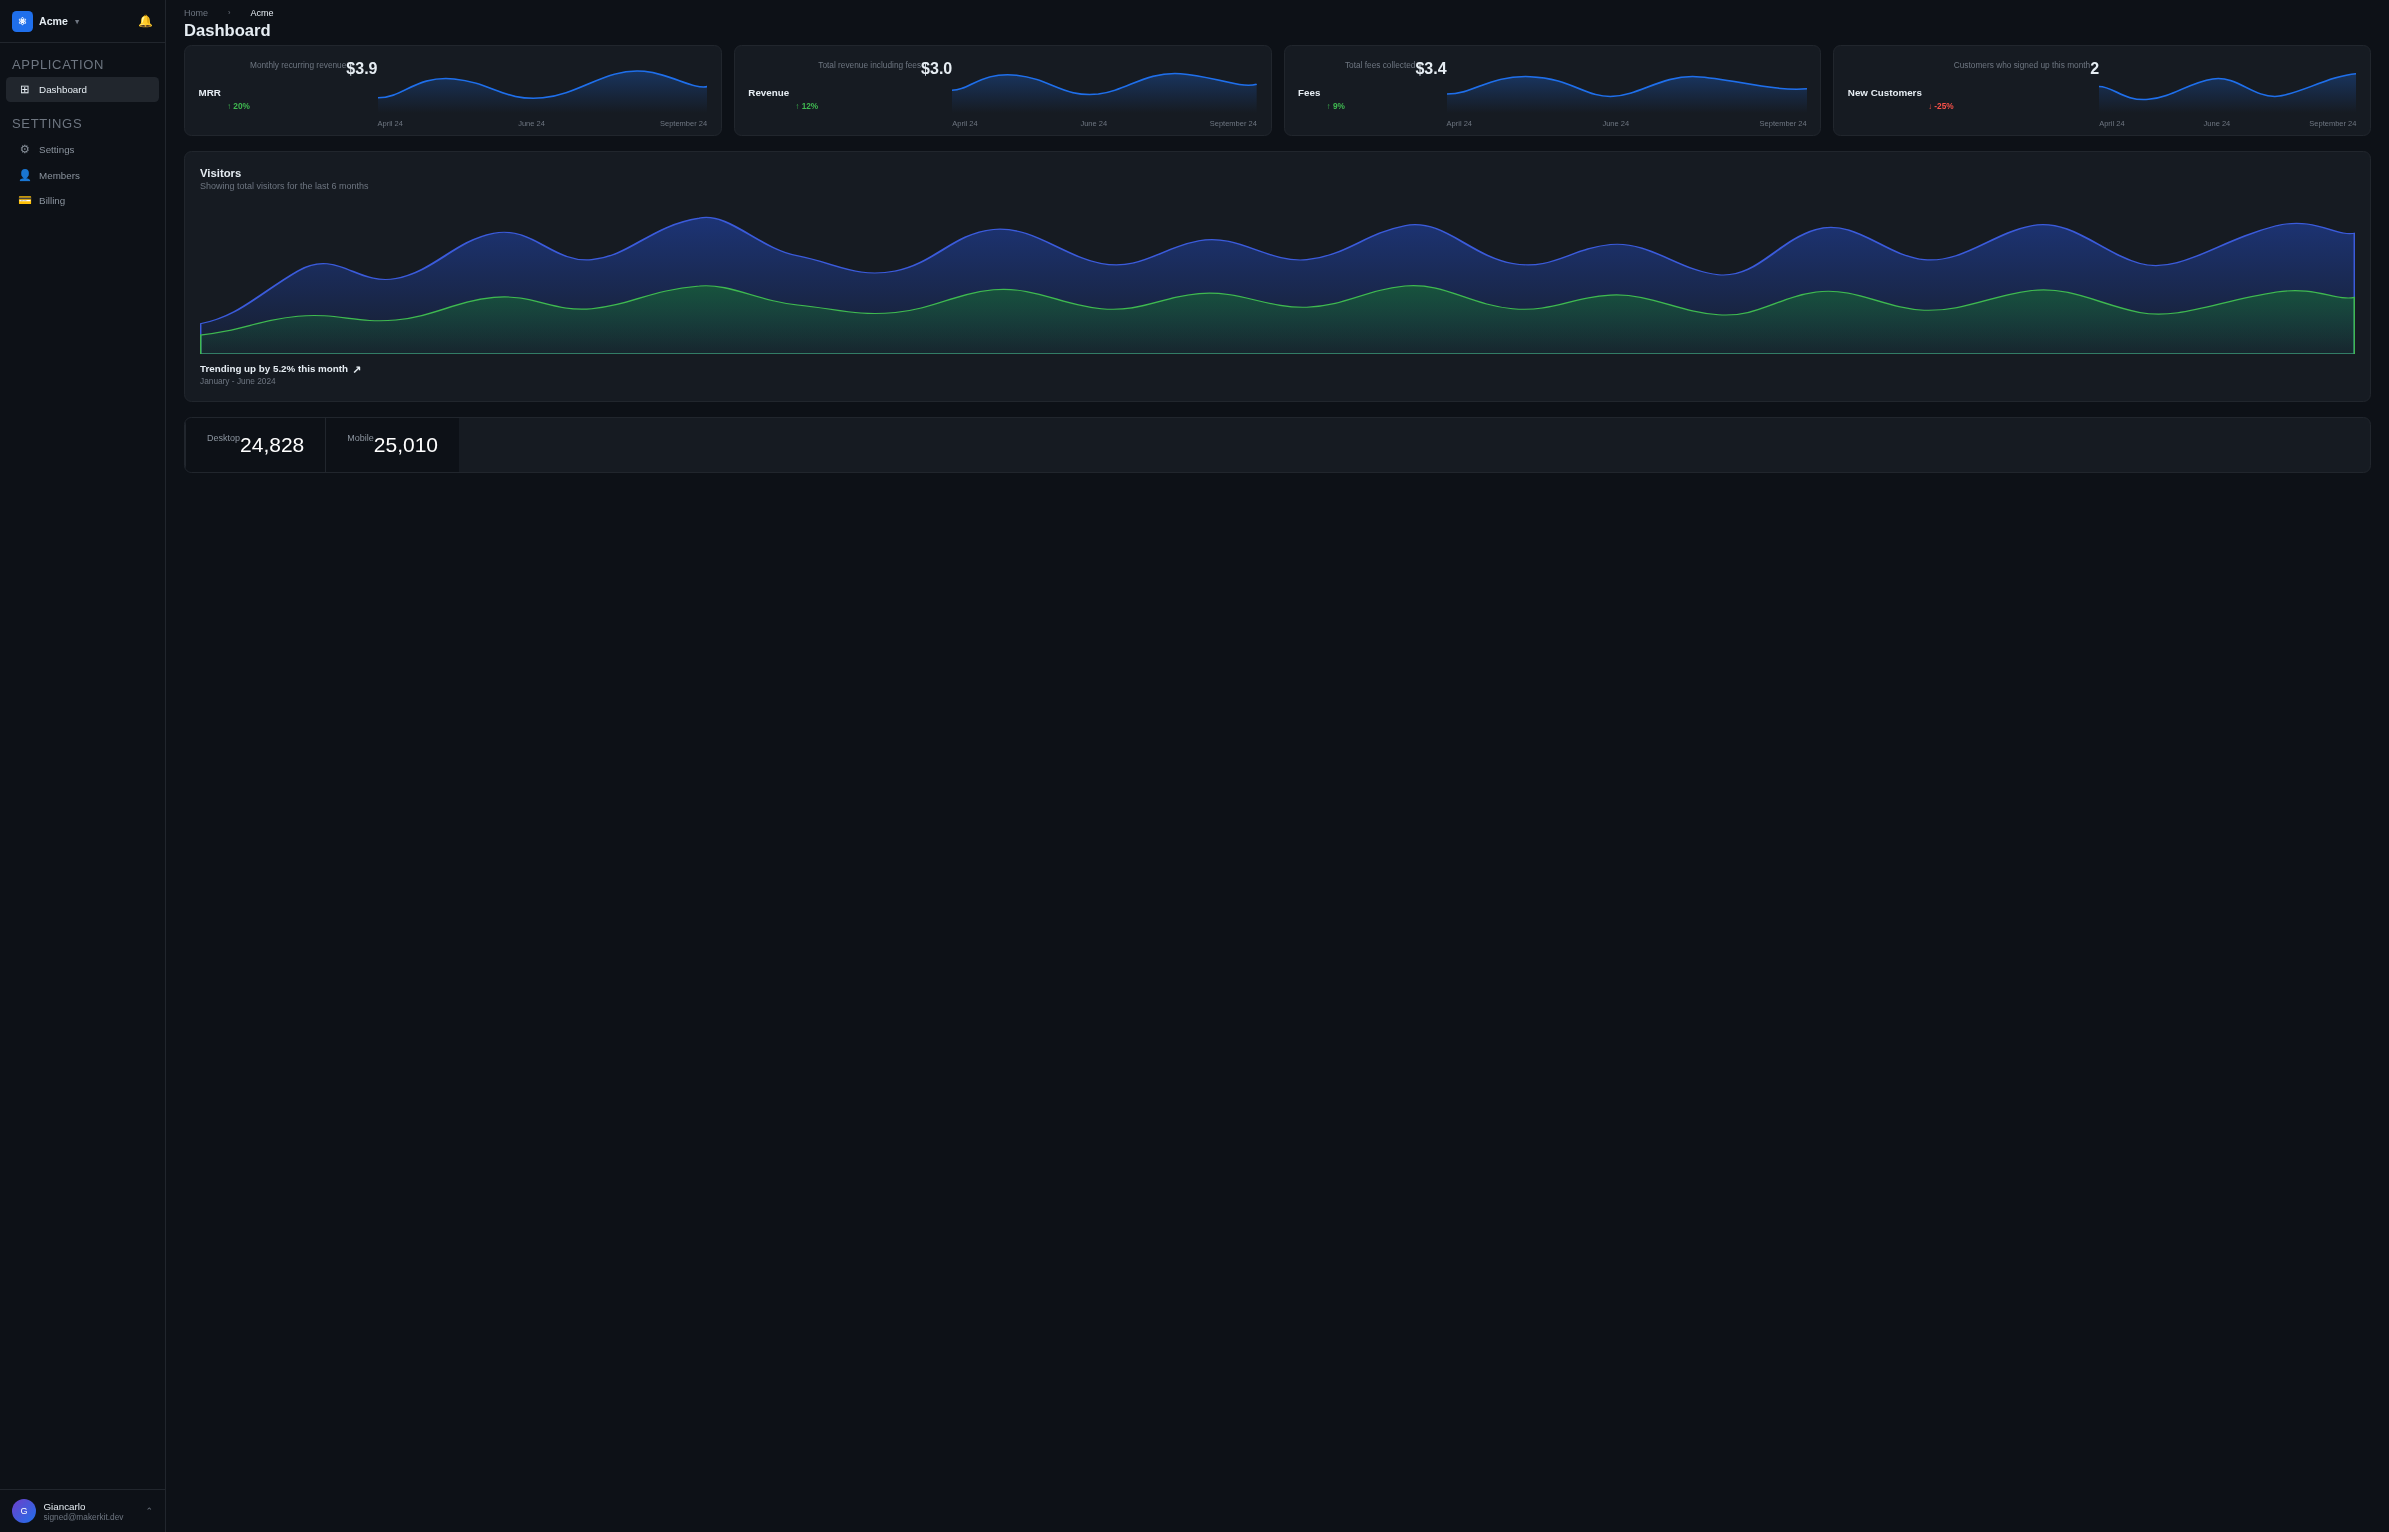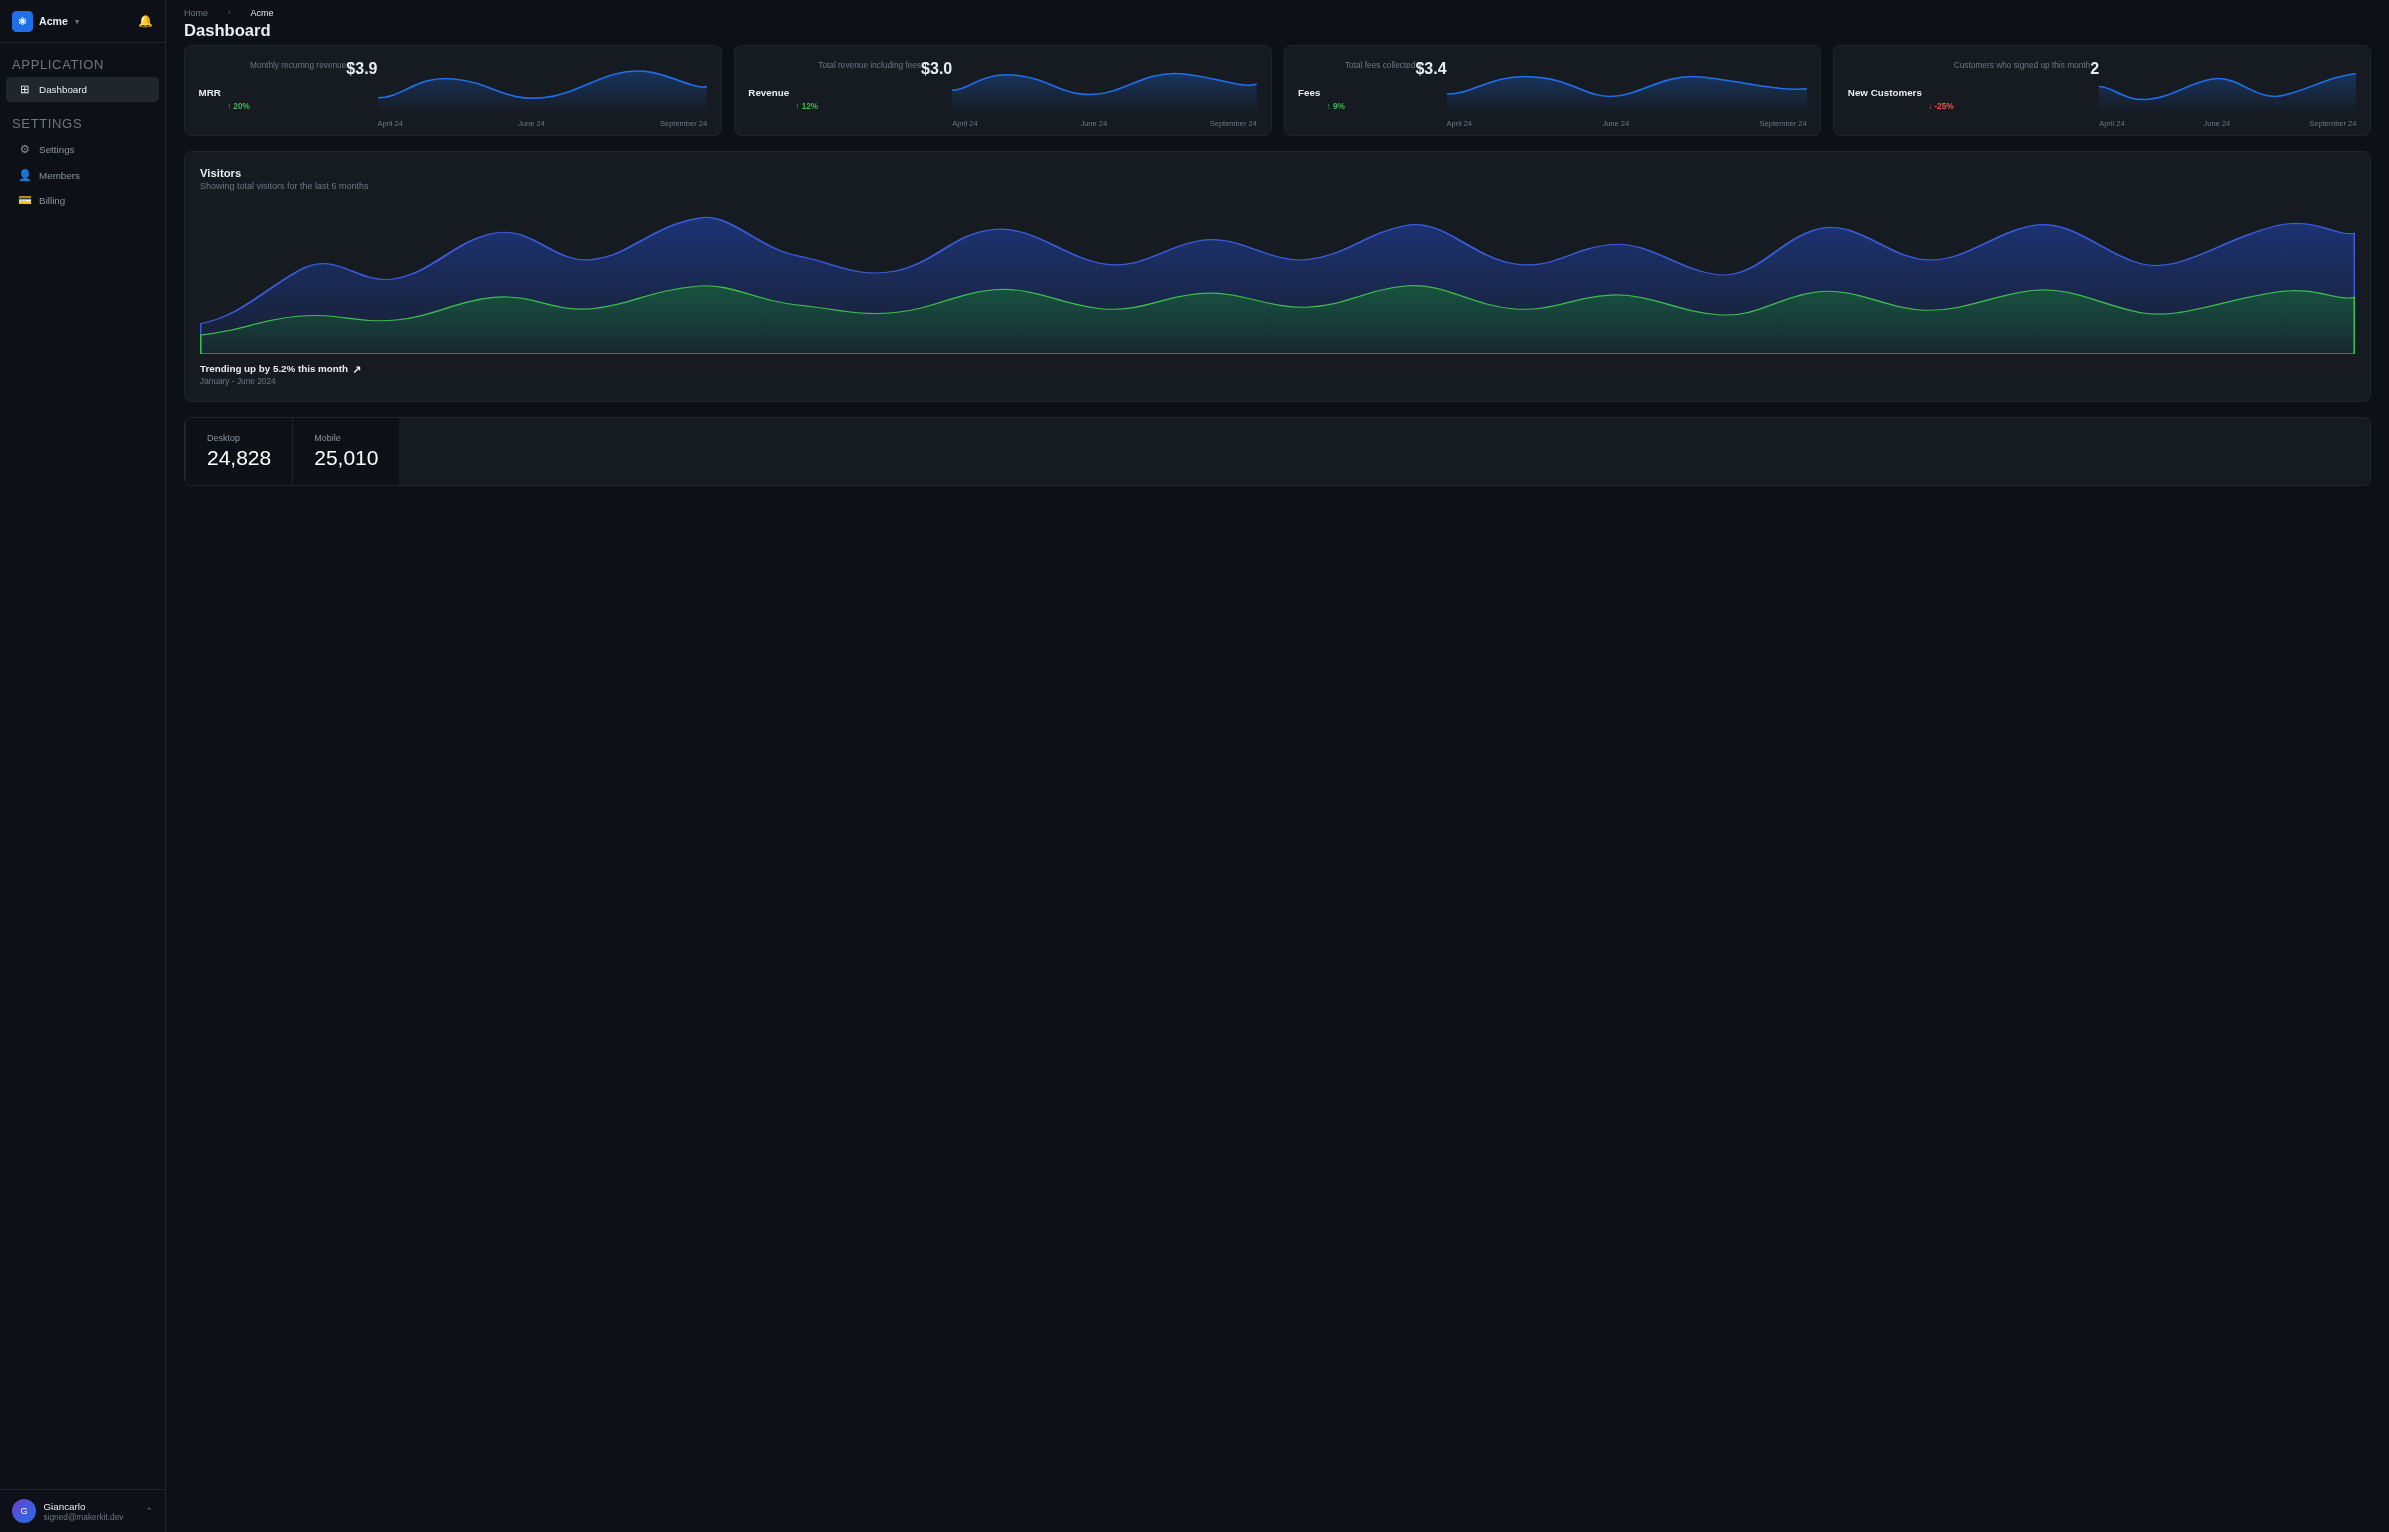--- a/index.html
+++ b/index.html
@@ -266,21 +266,21 @@
       padding: 15px;
     }
     .page-views-stats {
       display: flex;
     }
     .page-views-stat {
       background: #0d1117;
       border-left: 0.8px solid #21262d;
       padding: 15px 21px;
       display: flex;
-      flex-direction: column;
+      flex-direction: row;
       justify-content: center;
     }
     .stat-label {
       font-size: 9px;
       color: #8b949e;
       margin-bottom: 3px;
     }
     .stat-value {
       font-size: 21px;
       font-weight: 400;

